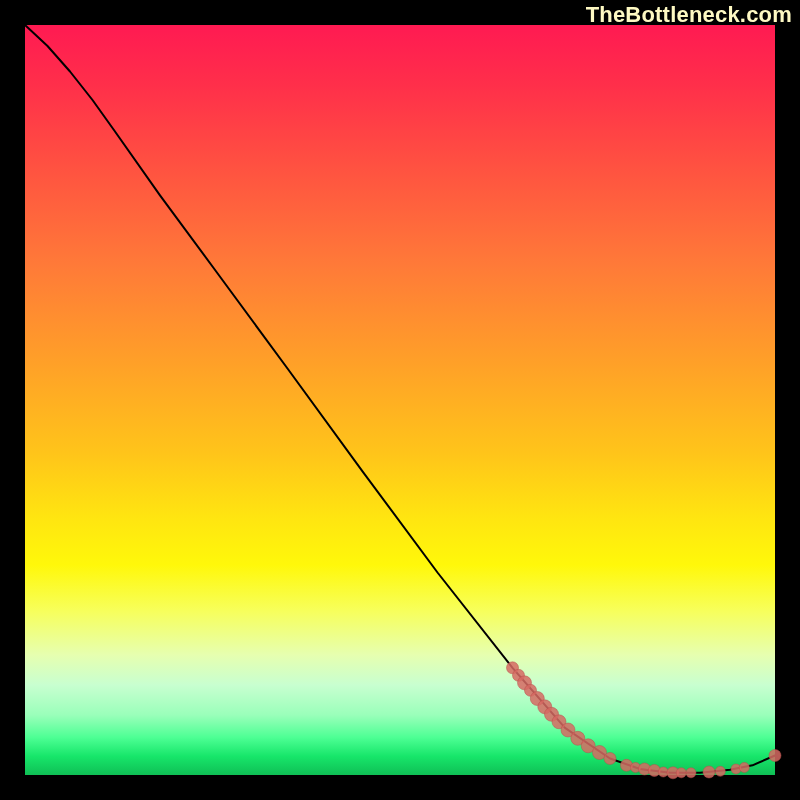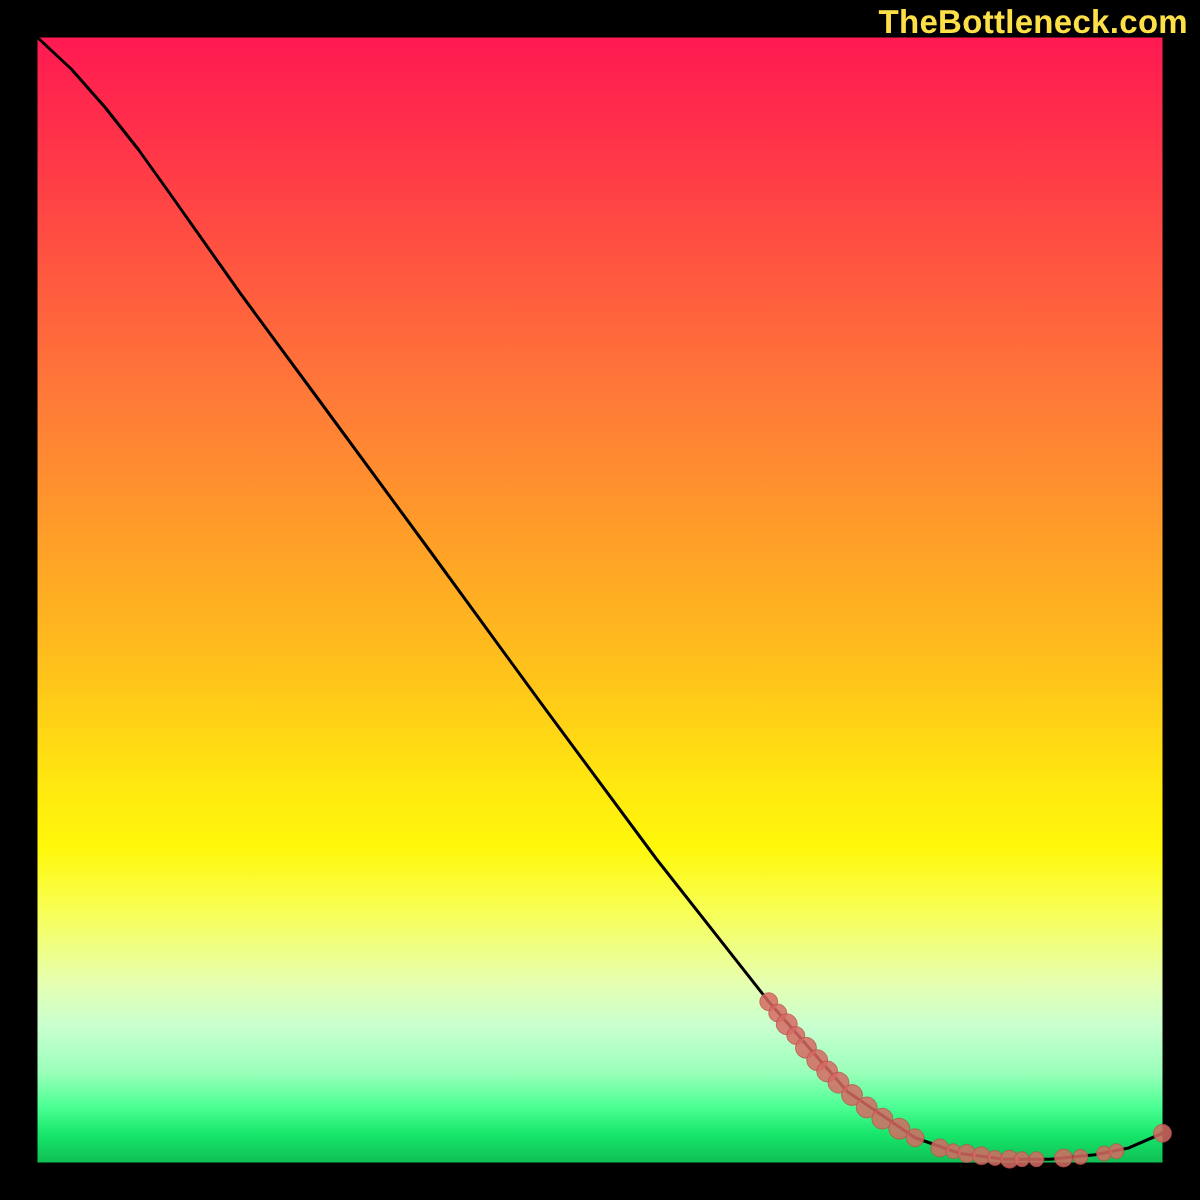--- a/index.html
+++ b/index.html
@@ -15,21 +15,21 @@
     position: relative;
     width: 800px;
     height: 800px;
   }
   .watermark {
     position: absolute;
     top: 2px;
     right: 8px;
     font-size: 22px;
     font-weight: 600;
-    color: #fde047;
+    color: #fef9c3;
     letter-spacing: 0.2px;
     user-select: none;
   }
   .plot {
     position: absolute;
     left: 25px;
     top: 25px;
     width: 750px;
     height: 750px;
     

